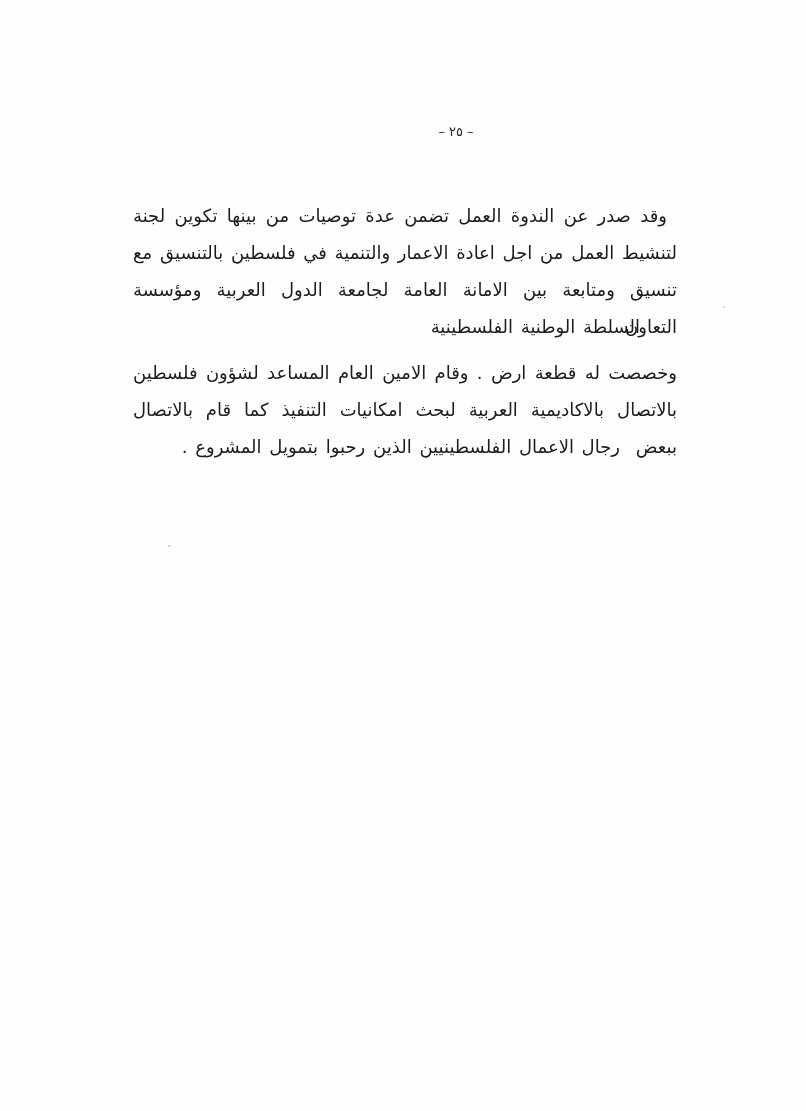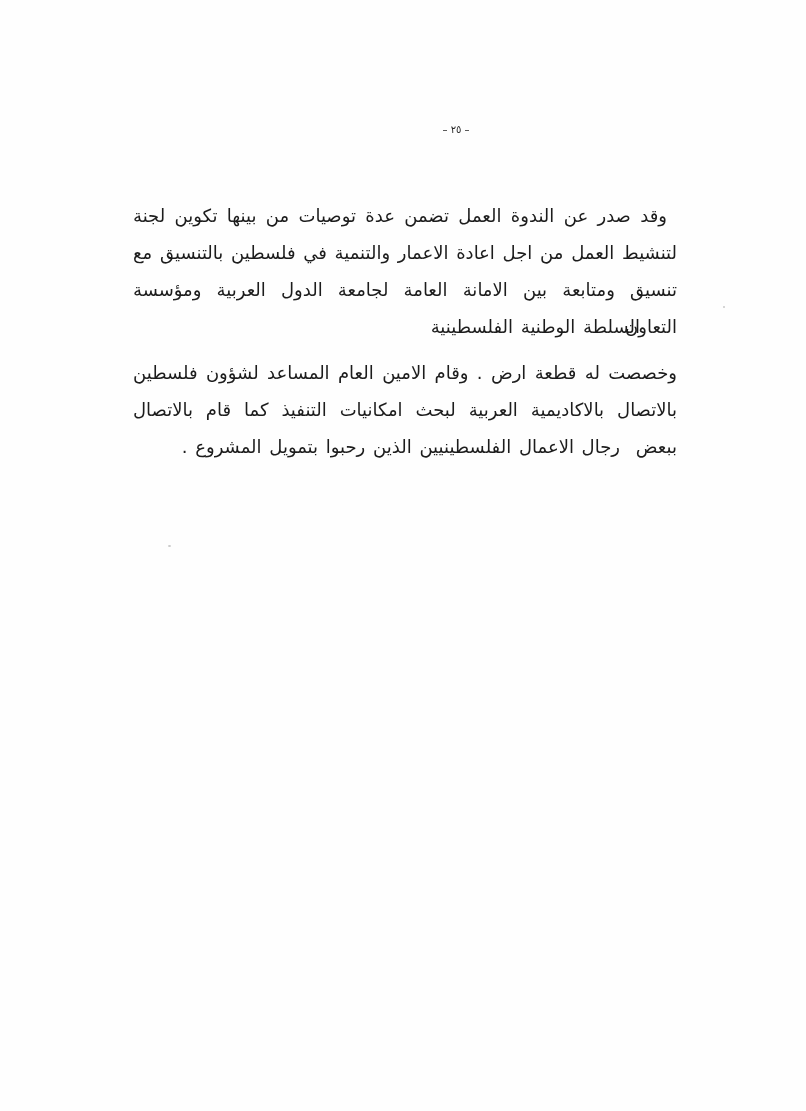--- a/index.html
+++ b/index.html
@@ -16,21 +16,21 @@
     overflow: hidden;
     font-family: "DejaVu Sans", sans-serif;
     color: #1c1c1c;
   }
   .page-number {
     position: absolute;
     top: 124px;
     left: 395px;
     width: 122px;
     text-align: center;
-    font-size: 10px;
+    font-size: 13px;
     letter-spacing: 2px;
     direction: rtl;
     color: #1f1f1f;
   }
   .para {
     position: absolute;
     left: 133px;
     width: 544px;
     direction: rtl;
     unicode-bidi: embed;

